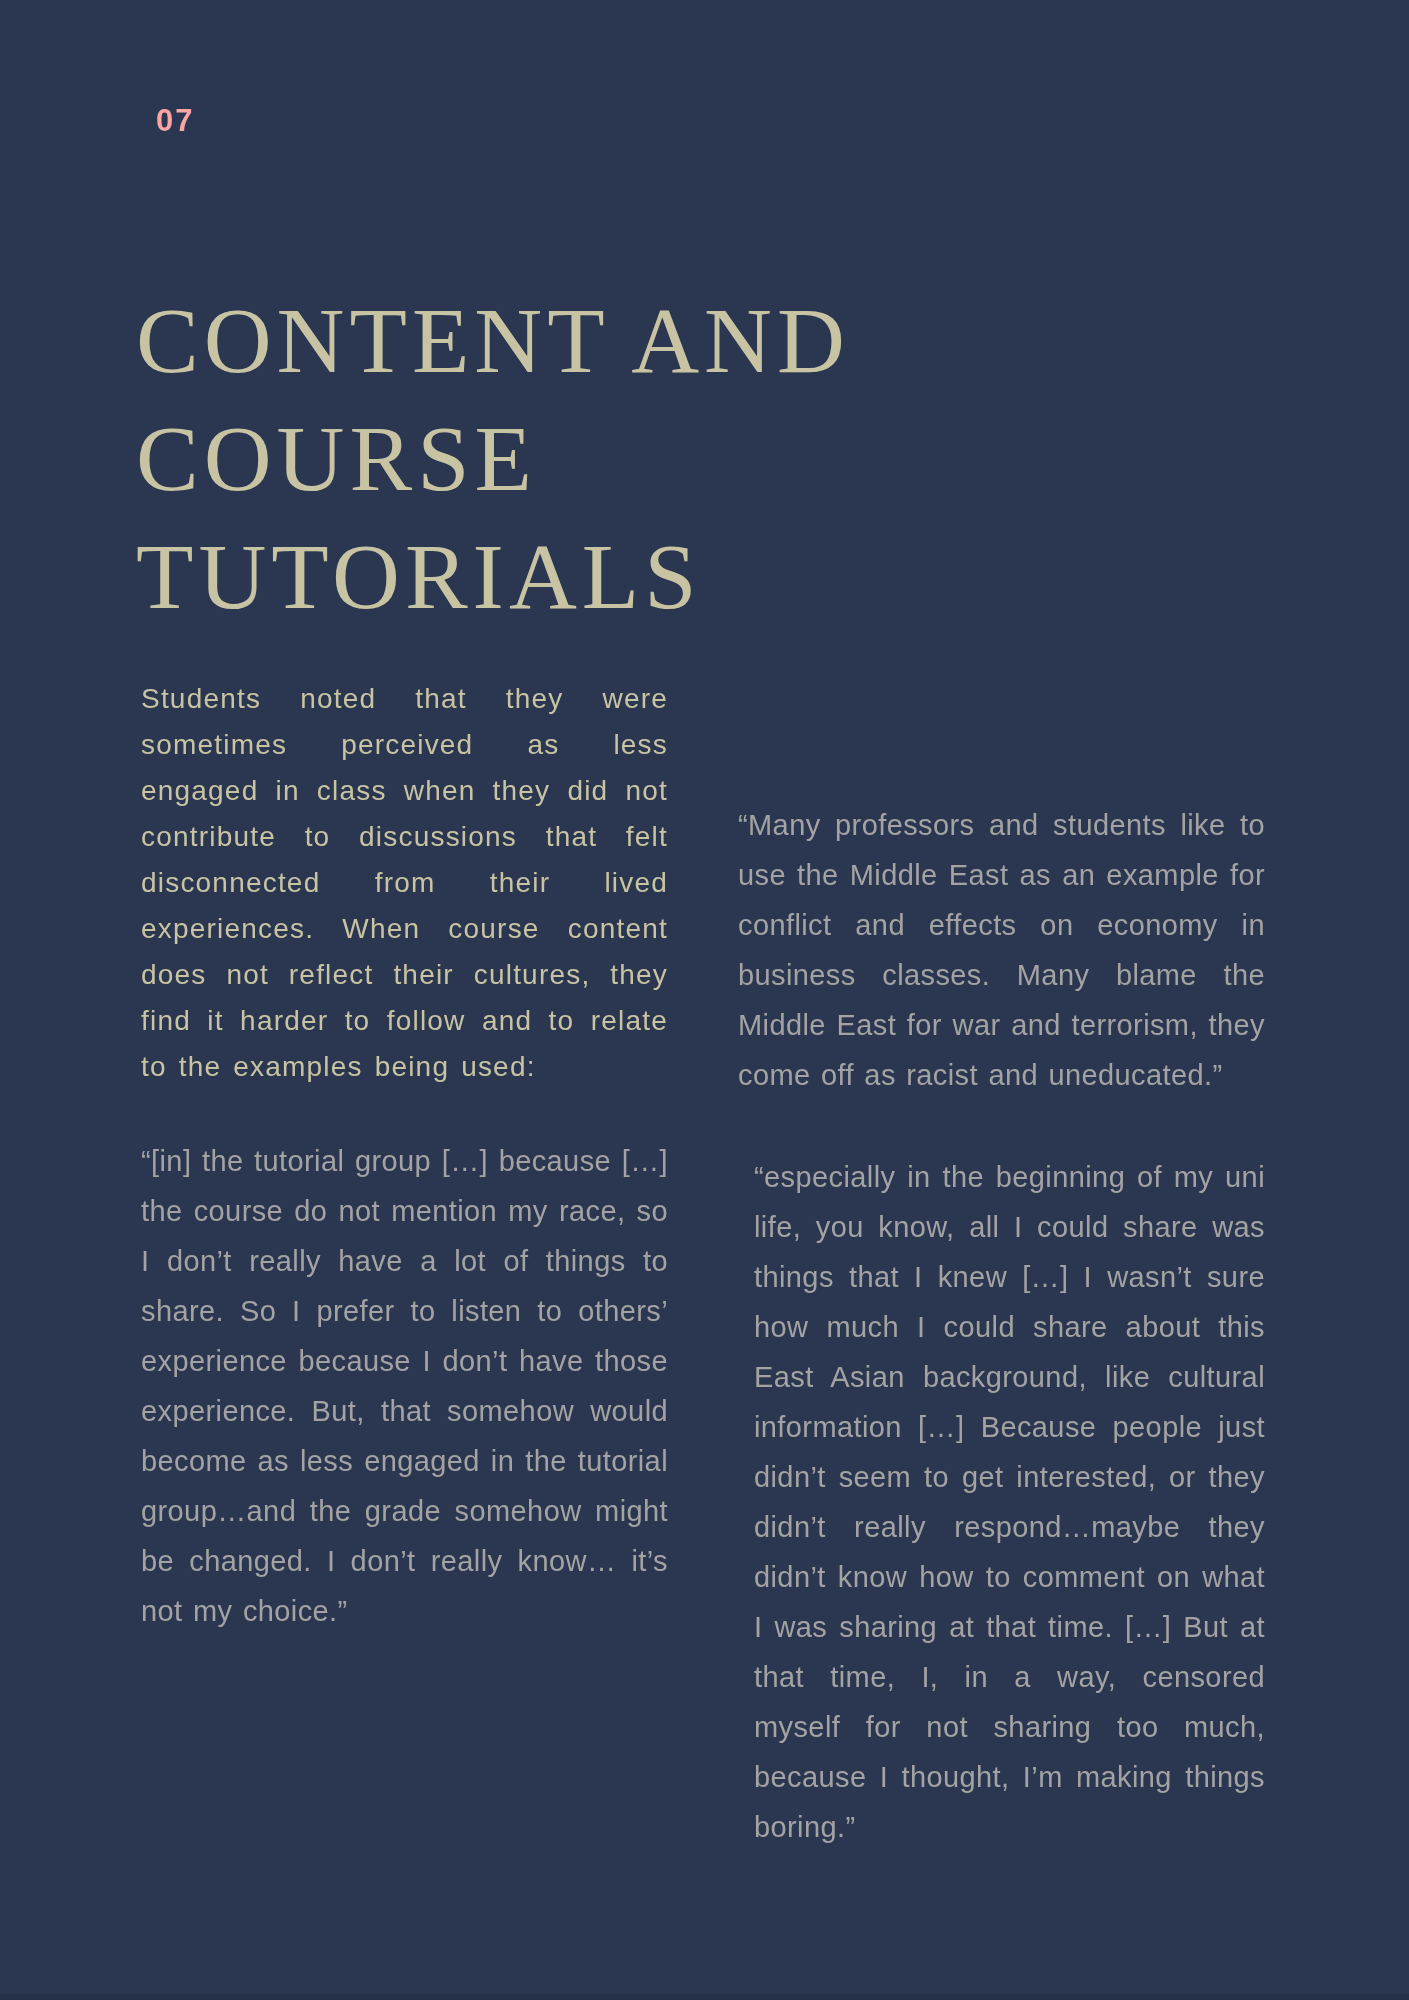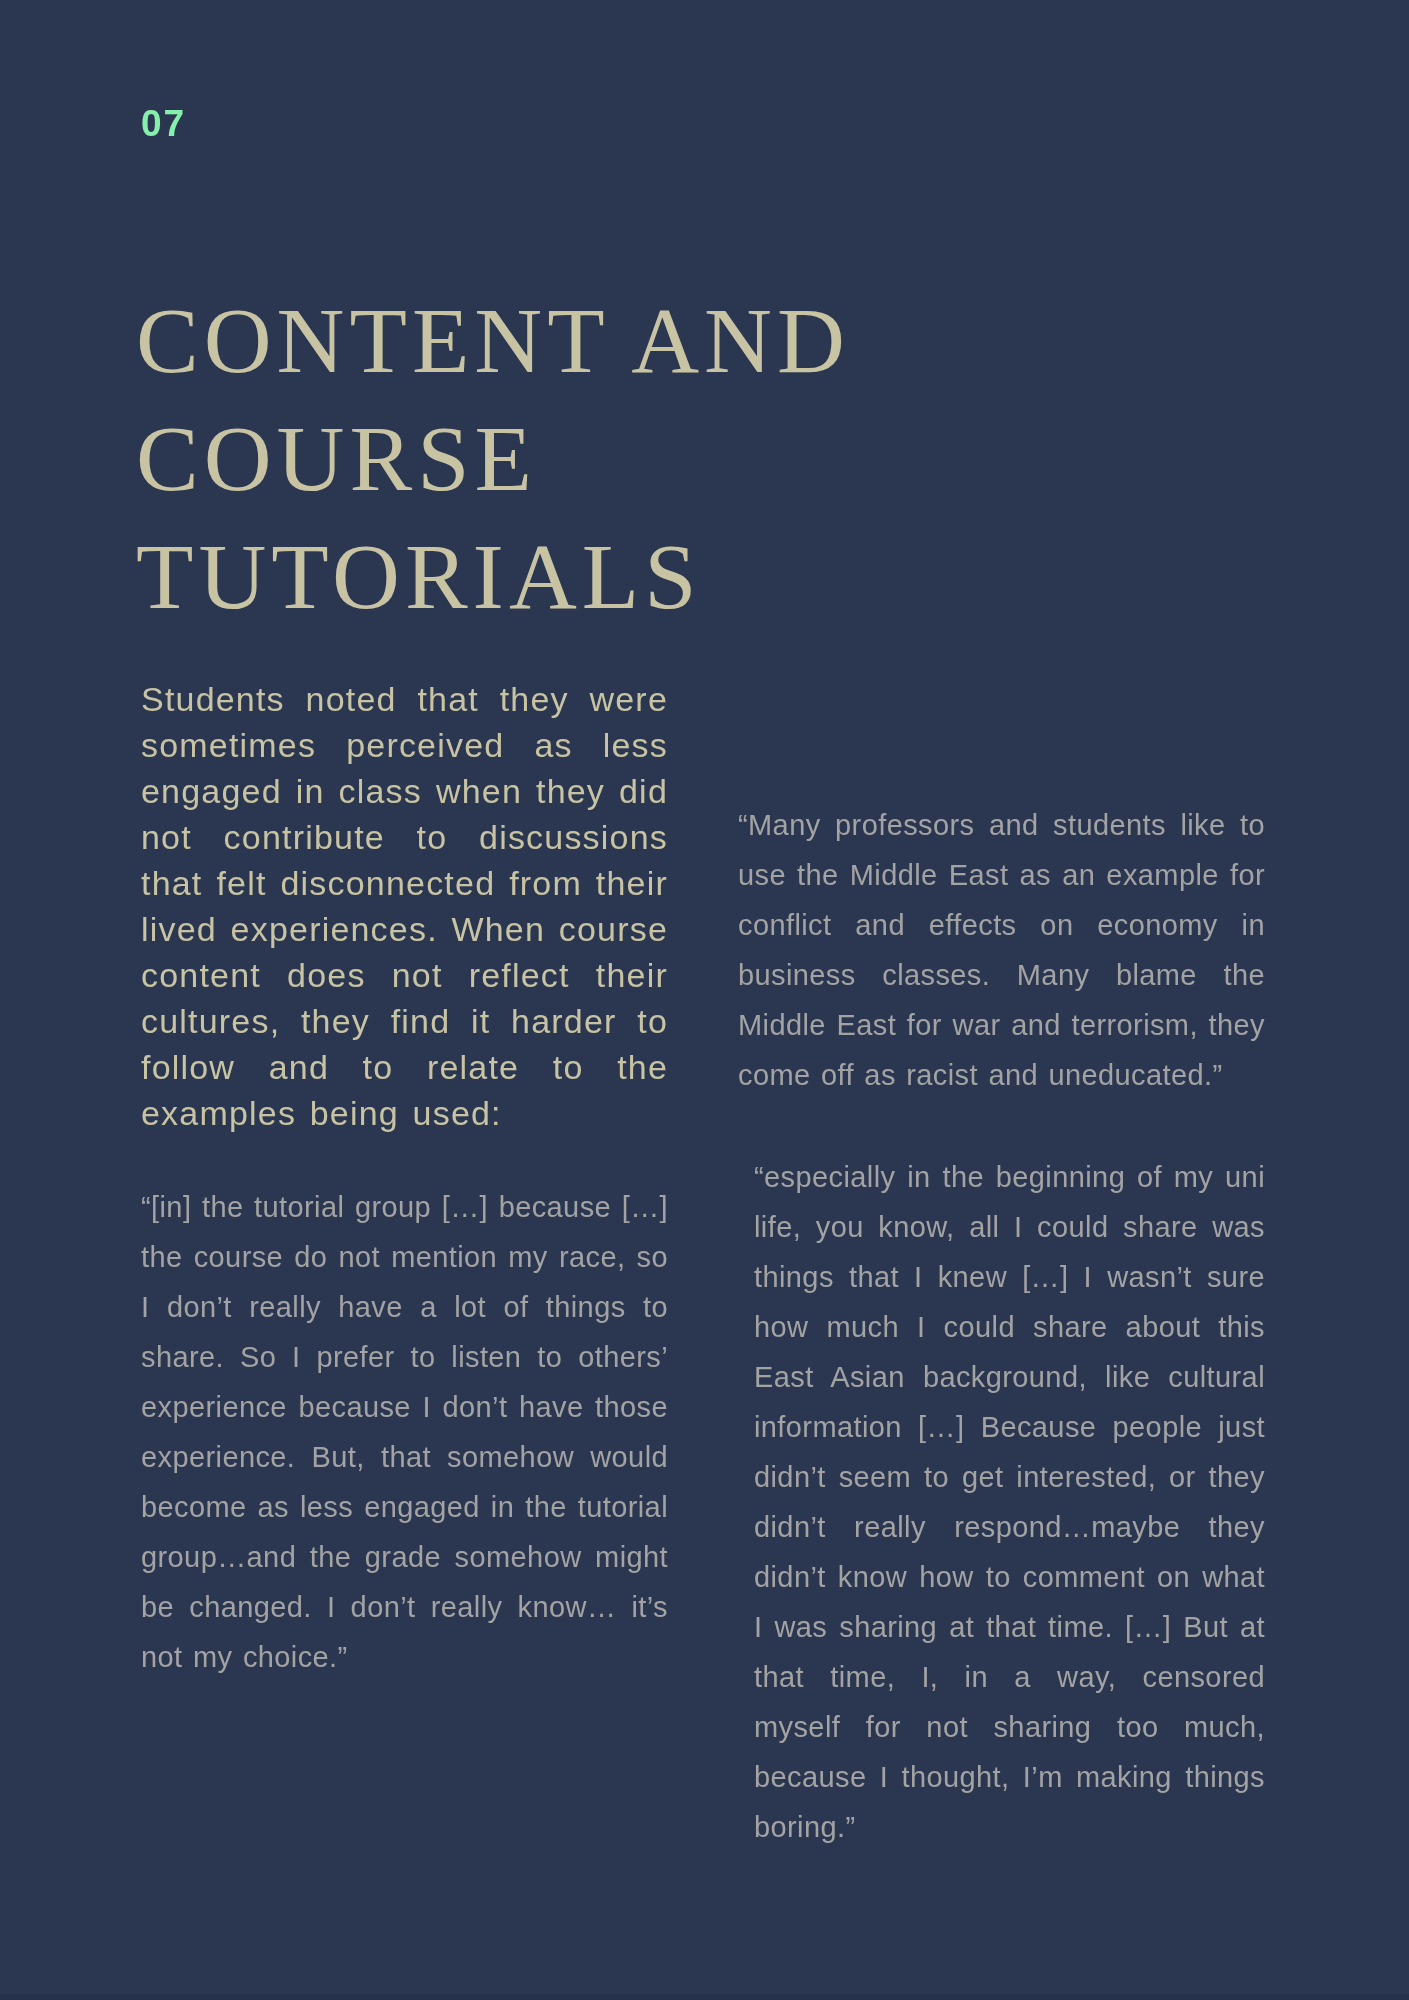--- a/index.html
+++ b/index.html
@@ -10,26 +10,26 @@
   .page {
     position: relative;
     width: 1409px;
     height: 2000px;
     background: #2b3750;
     overflow: hidden;
     font-family: "Liberation Sans", sans-serif;
   }
   .page-number {
     position: absolute;
-    left: 141px;
+    left: 156px;
     top: 103px;
-    font-size: 37px;
+    font-size: 31px;
     font-weight: 700;
     letter-spacing: 2px;
-    color: #86efac;
+    color: #fca5a5;
   }
   .title {
     position: absolute;
     left: 136px;
     top: 218px;
     width: 1100px;
     font-family: "Liberation Serif", serif;
     font-weight: 400;
     font-size: 94px;
     line-height: 118px;
@@ -48,21 +48,21 @@
     display: flex;
     gap: 70px;
   }
   .col {
     width: 527px;
     flex: 0 0 527px;
   }
   .intro {
     margin: 0;
     color: #c8c4a3;
-    font-size: 34px;
+    font-size: 28px;
     line-height: 46px;
     letter-spacing: 1.2px;
     word-spacing: 3px;
     text-align: justify;
   }
   .quote {
     margin: 0;
     color: #a3a3a3;
     font-size: 29px;
     line-height: 50px;

